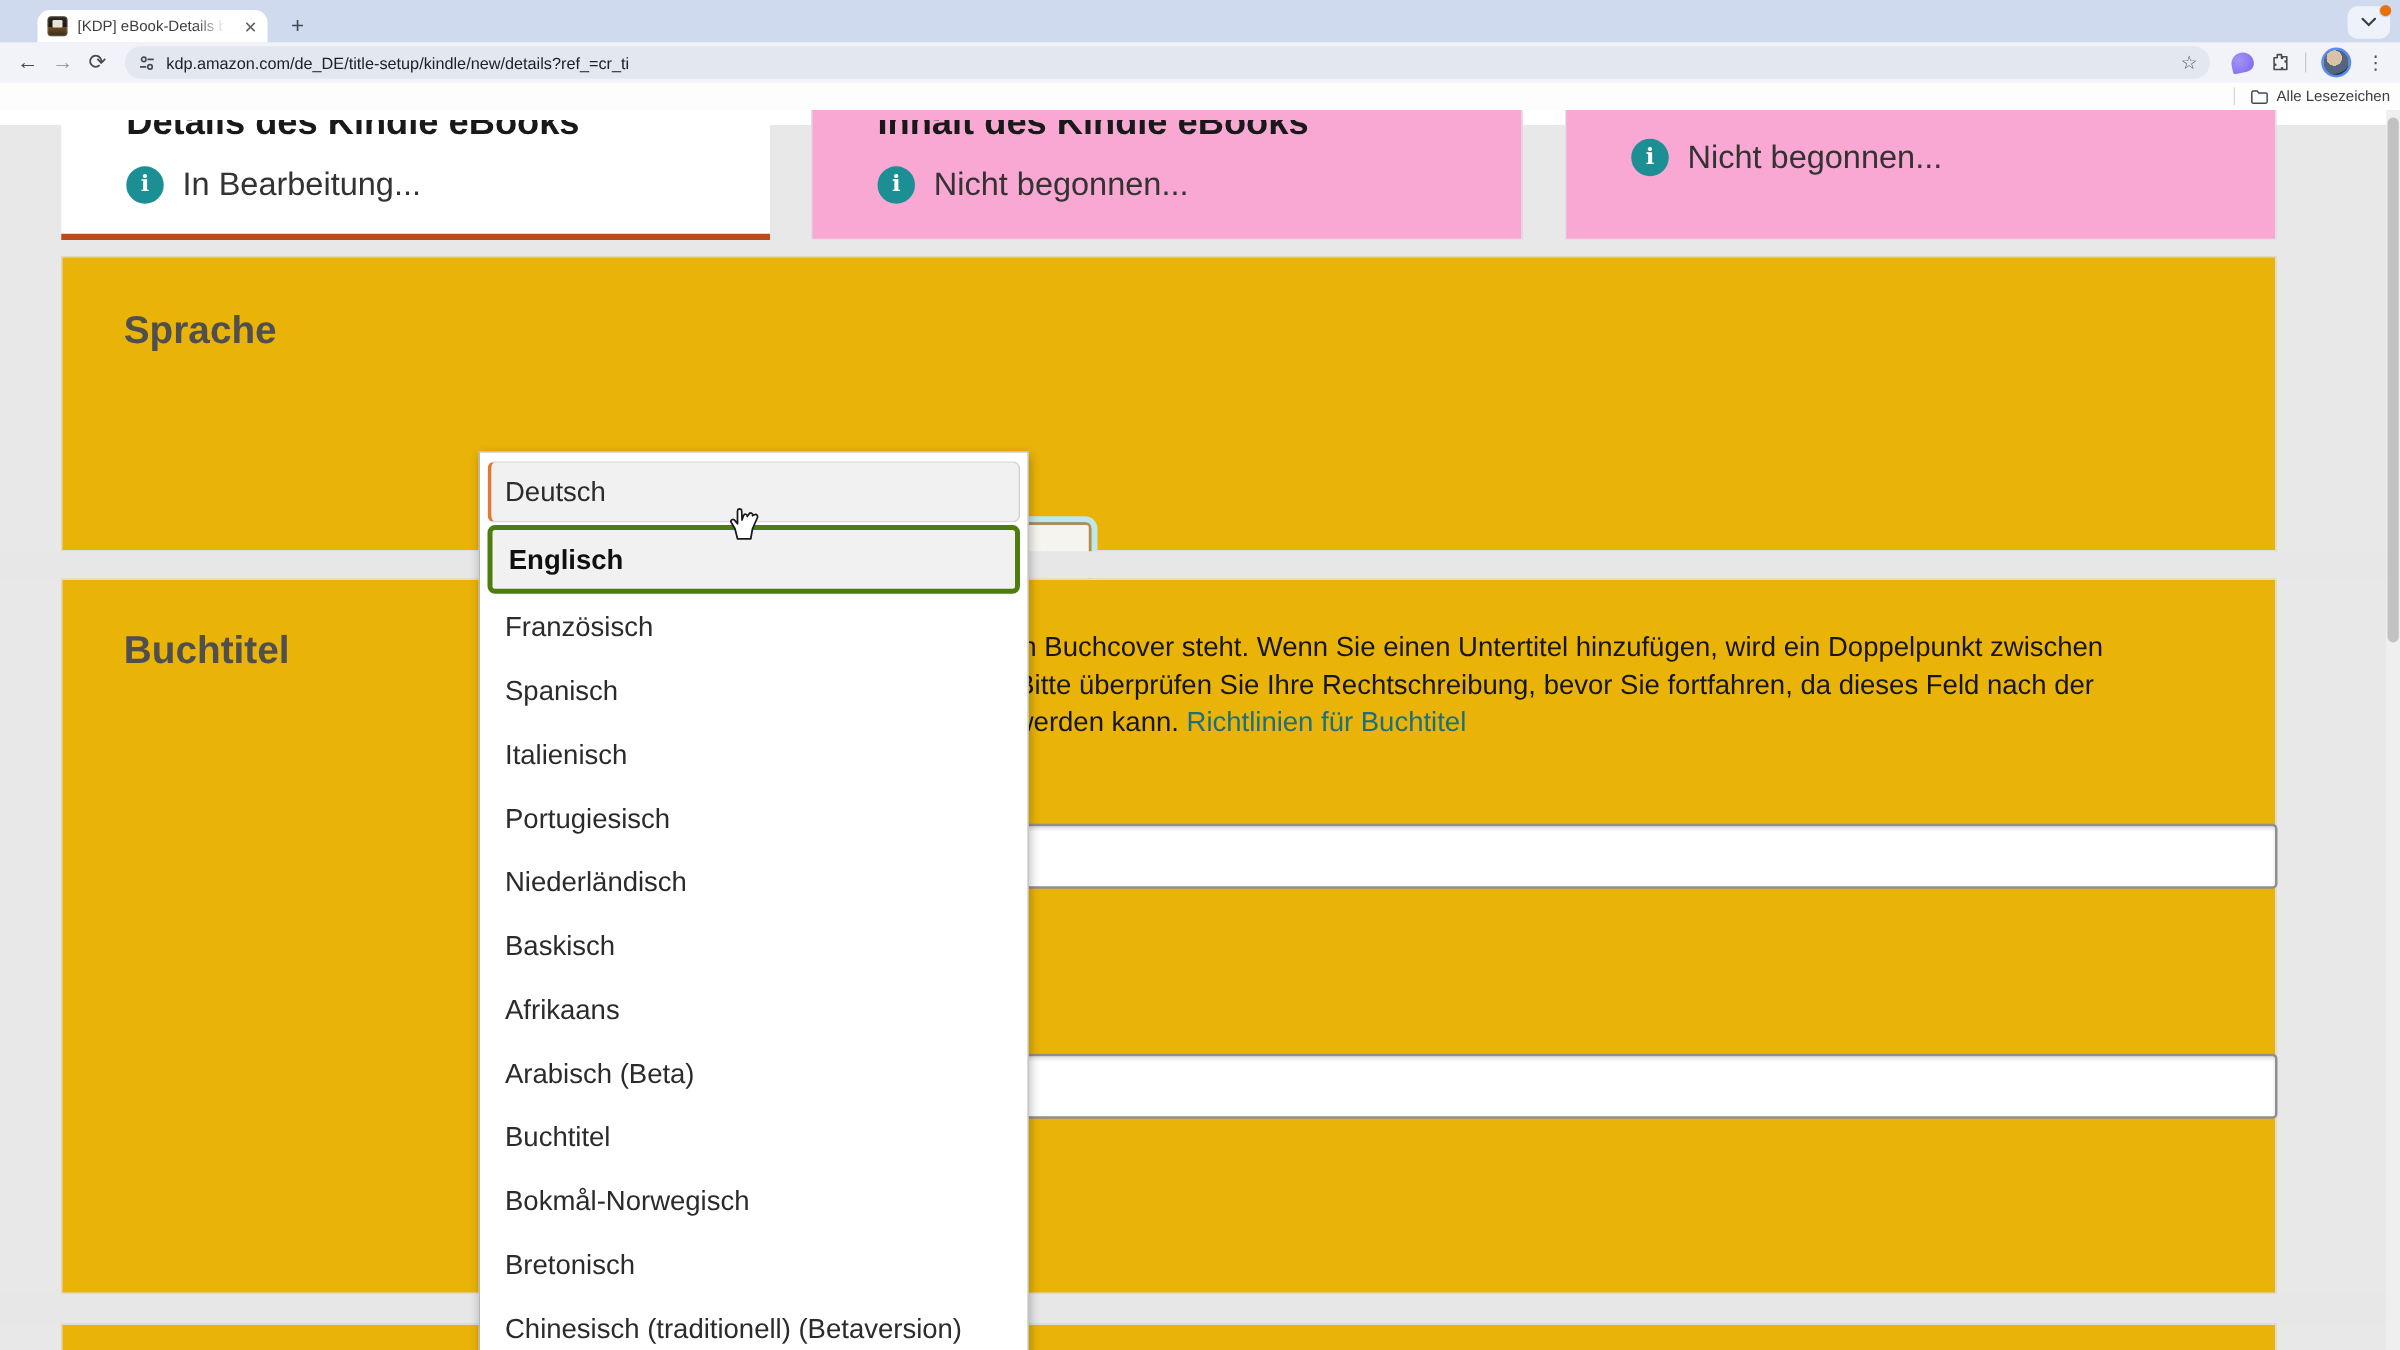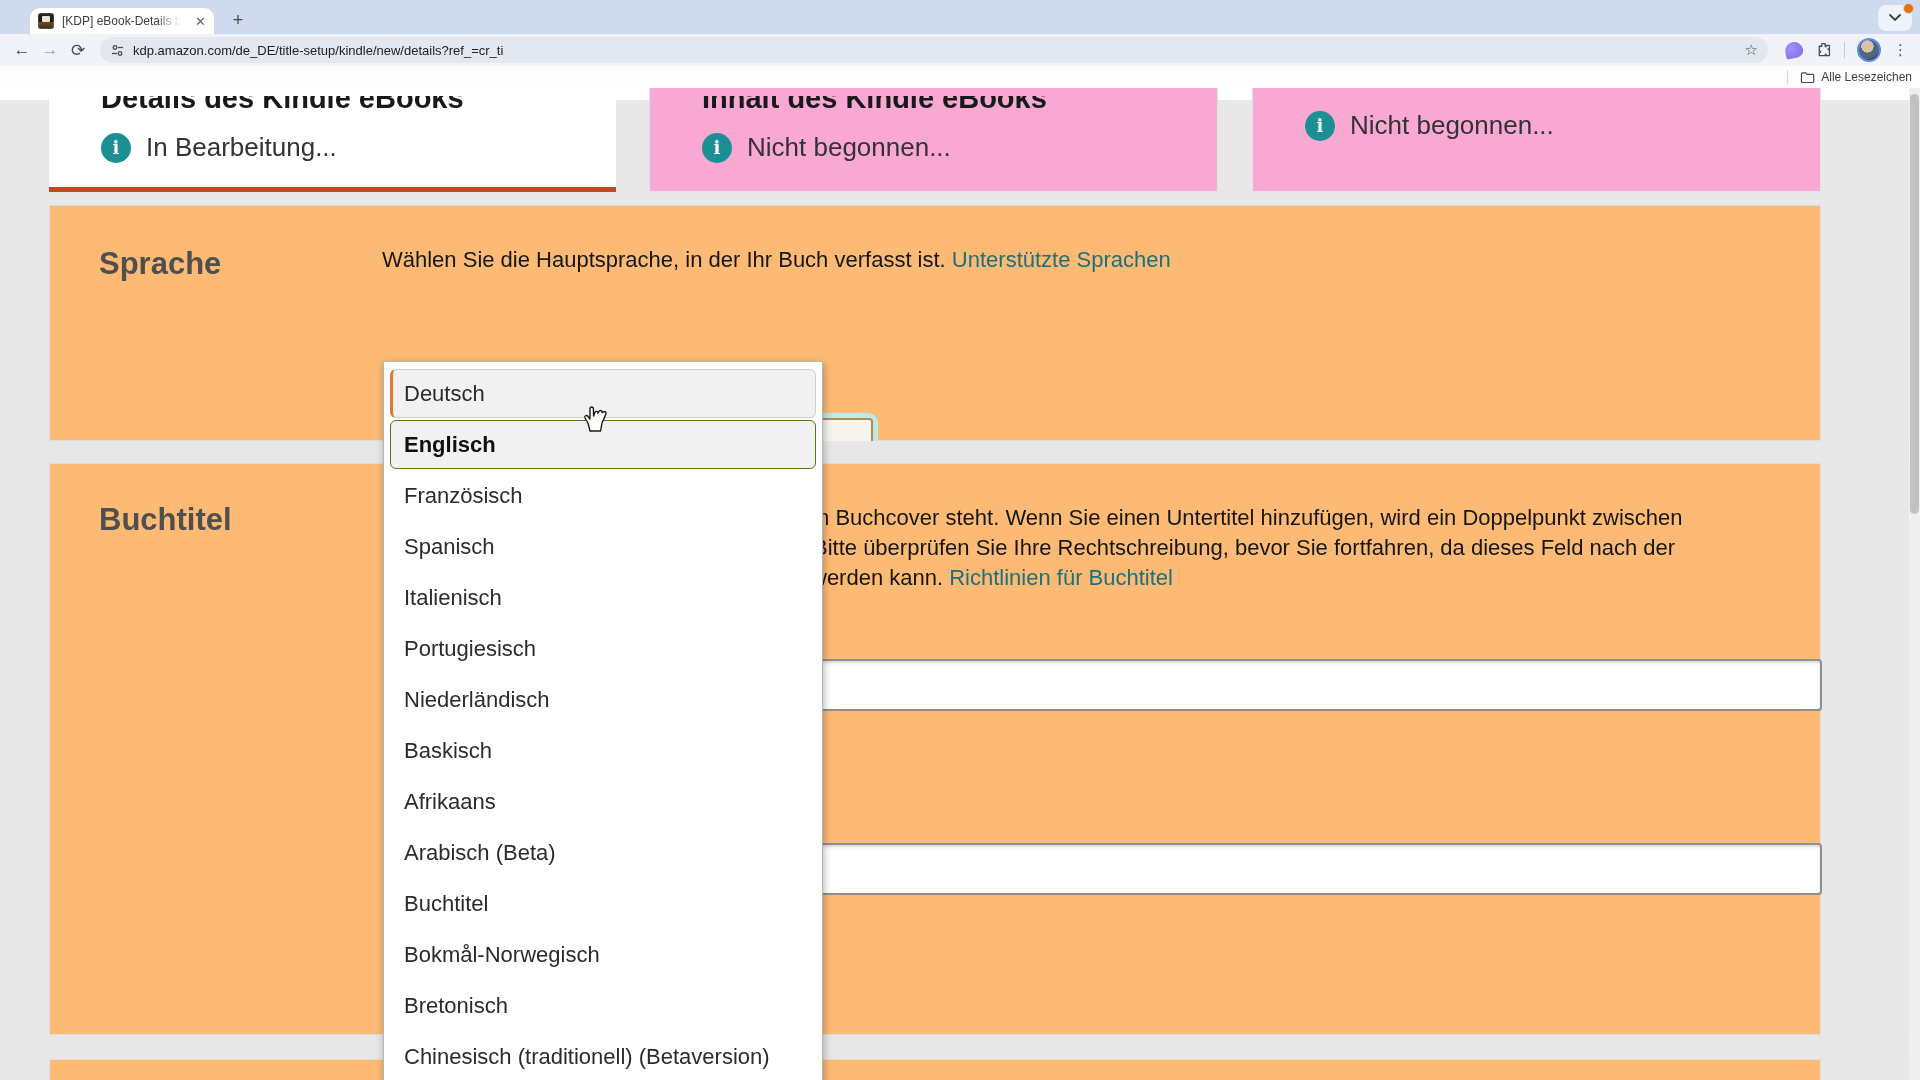--- a/index.html
+++ b/index.html
@@ -49,21 +49,21 @@
   .card{position:absolute; top:0; height:104px; box-sizing:border-box; padding:8px 0 16px 52px; overflow:hidden;}
   .card.active{background:#fff; border-bottom:5px solid #c0471e;}
   .card.inactive{background:#f9a8d4; border:1px solid #e2e2e2; border-top:none;}
   .card-title-clip{height:22px; overflow:hidden;}
   .card-title-clip span{display:block; font-size:29px; font-weight:800; color:#191919; transform:translateY(-14px); white-space:nowrap;}
   .status-row{display:flex; align-items:center; margin-top:14px;}
   .info-icon{width:30px; height:30px; border-radius:50%; background:#1b8f93; color:#fff; font-size:18px; font-weight:700;
        display:flex; align-items:center; justify-content:center; font-family:"DejaVu Serif",serif; flex:0 0 30px;}
   .status-text{font-size:26px; color:#333; margin-left:15px; font-weight:500;}
 
-  .section{position:absolute; left:49px; width:1772px; background:#fdba74; border:1px solid #dedede; box-sizing:border-box;}
+  .section{position:absolute; left:49px; width:1772px; background:#eab308; border:1px solid #dedede; box-sizing:border-box;}
   .sec-heading{position:absolute; font-size:31px; font-weight:700; color:#4f4f4f; white-space:nowrap;}
   .desc{font-size:22px; color:#161616; font-weight:500; white-space:nowrap;}
   .teal-link{color:#1d6f7d; text-decoration:none; font-weight:500;}
 
   
   .select-box{position:absolute; left:382px; top:212px; width:441px; height:57px; background:#fdffff;
        border:2px solid #2c6a70; border-radius:5px; box-sizing:border-box;
        box-shadow:0 0 0 5px #bfe8ea;}
   .select-value{font-size:22px; color:#1b1b1b; line-height:53px; padding-left:16px;}
   .select-arrow{position:absolute; right:-2px; top:-2px; width:54px; height:57px; background:#f6f4ef;
@@ -73,21 +73,21 @@
   .text-input{position:absolute; left:390px; width:1382px; height:52px; background:#fff; border:2px solid #8f8f8f;
        border-radius:4px; box-sizing:border-box; box-shadow:inset 0 2px 3px rgba(0,0,0,.14); font-size:22px; padding:0 14px; color:#111;}
 
   .gray-band{position:absolute; left:0; width:1920px; background:#e7e7e7;}
 
   
   .dropdown{position:absolute; left:383px; top:273px; width:440px; height:760px; background:#fff;
        border:1px solid #b6b6b6; box-shadow:1px 3px 8px rgba(0,0,0,.28); z-index:50; box-sizing:border-box; padding:7px 6px;}
   .opt{height:47px; line-height:47px; font-size:22px; color:#2b2b2b; padding-left:13px; border:1px solid transparent; margin-bottom:2px; white-space:nowrap;}
   .opt.current{background:#f1f1f1; border:1px solid #cfcfcf; border-left:3px solid #e2792f; border-radius:6px; padding-left:11px;}
-  .opt.hovered{background:#f1f1f1; border:1px solid #4d7c0f; border-radius:6px; font-weight:700; color:#101010;}
+  .opt.hovered{background:#f1f1f1; border:4px solid #4d7c0f; border-radius:6px; font-weight:700; color:#101010;}
 
   .frag{position:absolute; white-space:nowrap;}
 
   .cursor{position:absolute; z-index:100;}
 
   
   .scrollbar{position:absolute; right:0; top:0; width:11px; height:992px; background:#efefef;}
   .scroll-thumb{position:absolute; right:1px; top:6px; width:9px; height:420px; background:#c2c2c2; border-radius:5px;}
 </style>
 </head>
@@ -166,24 +166,20 @@
     </div>
     <div class="card inactive" style="left:1252px; width:569px;">
       <div class="status-row">
         <div class="info-icon">i</div>
         <div class="status-text">Nicht begonnen...</div>
       </div>
     </div>
 
     <div class="section" style="top:117px; height:236px;">
       <div class="sec-heading" style="left:49px; top:40px;">Sprache</div>
-      <div class="desc" style="position:absolute; left:332px; top:41px;">
-        <span>Wählen Sie die Hauptsprache, in der Ihr Buch verfasst ist.</span>
-        <a href="#" class="teal-link">Unterstützte Sprachen</a>
-      </div>
       <div class="select-box">
         <div class="select-value">Deutsch</div>
         <div class="select-arrow">
           <svg width="20" height="12" viewBox="0 0 20 12">
               <path d="M2 2l8 8 8-8" fill="none" stroke="#4a4a4a" stroke-width="3" stroke-linecap="round" stroke-linejoin="round"></path>
             </svg>
         </div>
       </div>
     </div>
 

